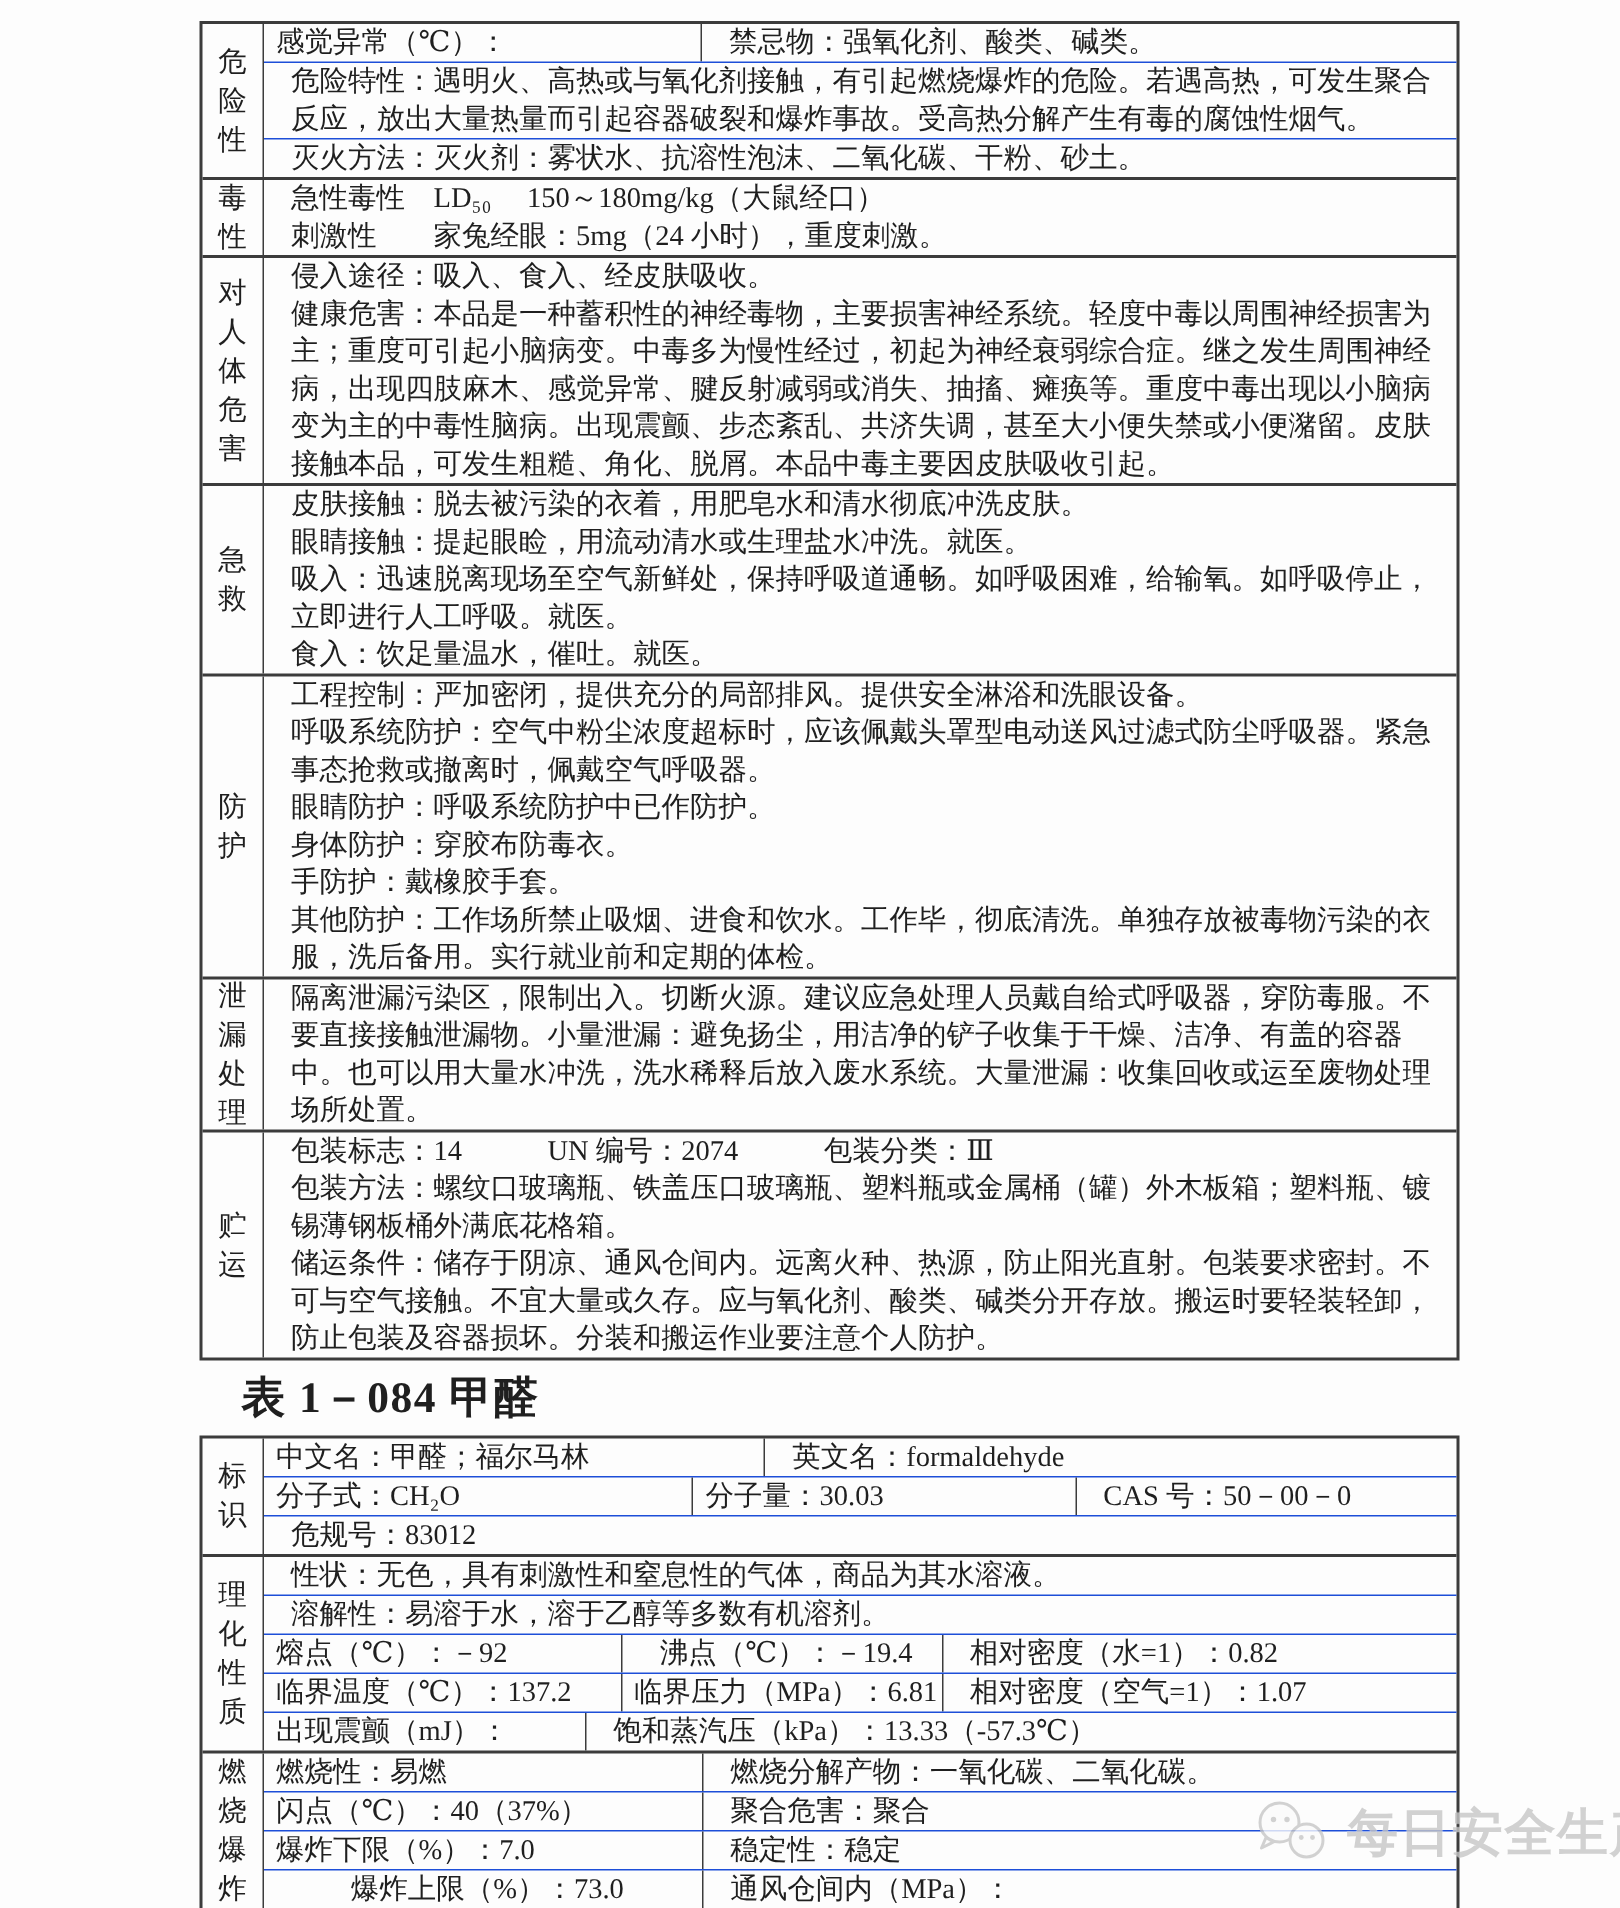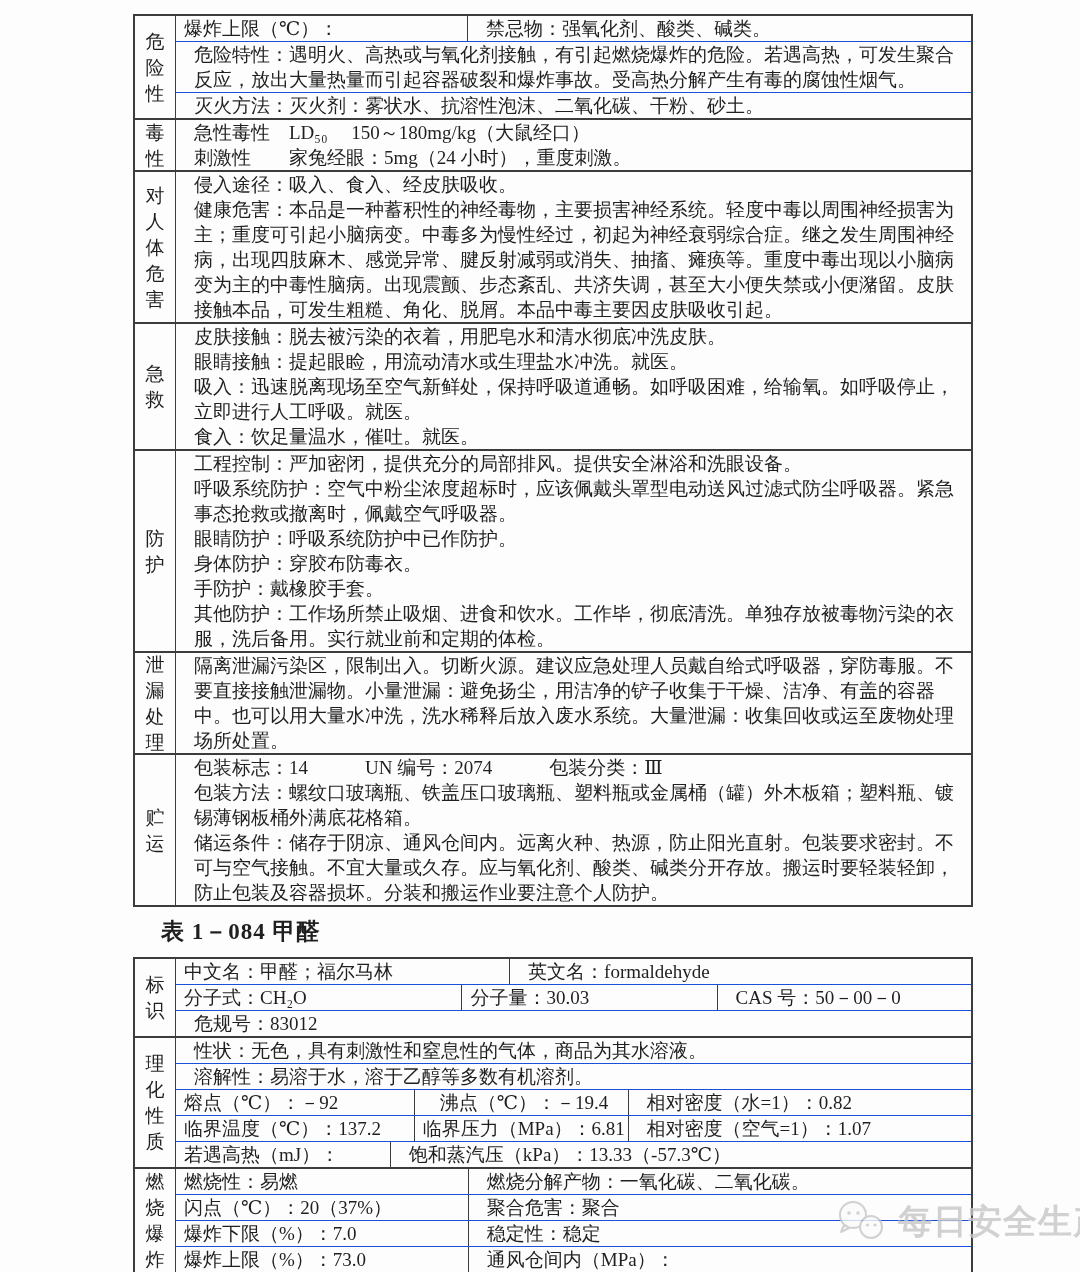--- a/index.html
+++ b/index.html
@@ -21,21 +21,21 @@
   .rows{flex:1; display:flex; flex-direction:column; min-width:0;}
   .row{display:flex; align-items:stretch; flex:1;}
   .row + .row{border-top:1px solid #1d4ed8;}
   .cell{
     padding:0 2px 0 8px; white-space:pre-wrap; font-size:19px; line-height:25px;
     box-sizing:border-box; min-width:0; overflow:hidden;
   }
   .cell + .cell{border-left:1px solid #3c3c3c;}
   .cell.grow{flex:1;padding-left:18px;}
   #doc-title{
-    font-size:23px; line-height:34px; font-weight:bold;
+    font-size:29px; line-height:34px; font-weight:bold;
     margin:8px 0 8px 28px; letter-spacing:1px;
   }
   #watermark{
     position:absolute; left:836px; top:1192px; width:250px; height:60px;
     display:flex; align-items:center; gap:8px; z-index:5; opacity:.8;
     pointer-events:none;
   }
   #watermark .wm-text{
     font-size:34px; font-weight:bold; color:#c7c7c7; white-space:nowrap;
     letter-spacing:1px;
@@ -49,21 +49,21 @@
   <div id="doc">
     <div class="tbl" id="table1-host">
         <div class="sec">
           <div class="lab">
             <div>危</div>
             <div>险</div>
             <div>性</div>
           </div>
           <div class="rows">
             <div class="row">
-              <div class="cell" style="width: 36.6%;">爆炸上限（℃）：</div>
+              <div class="cell" style="width: 36.6%;">感觉异常（℃）：</div>
               <div class="cell grow">禁忌物：强氧化剂、酸类、碱类。</div>
             </div>
             <div class="row">
               <div class="cell grow">危险特性：遇明火、高热或与氧化剂接触，有引起燃烧爆炸的危险。若遇高热，可发生聚合反应，放出大量热量而引起容器破裂和爆炸事故。受高热分解产生有毒的腐蚀性烟气。</div>
             </div>
             <div class="row">
               <div class="cell grow">灭火方法：灭火剂：雾状水、抗溶性泡沫、二氧化碳、干粉、砂土。</div>
             </div>
           </div>
         </div>
@@ -191,47 +191,47 @@
               <div class="cell" style="width: 29.9%;">熔点（℃）：－92</div>
               <div class="cell" style="width: 26.9%; text-align: center;">沸点（℃）：－19.4</div>
               <div class="cell grow">相对密度（水=1）：0.82</div>
             </div>
             <div class="row">
               <div class="cell" style="width: 29.9%;">临界温度（℃）：137.2</div>
               <div class="cell" style="width: 26.9%;">临界压力（MPa）：6.81</div>
               <div class="cell grow">相对密度（空气=1）：1.07</div>
             </div>
             <div class="row">
-              <div class="cell" style="width: 26.9%;">若遇高热（mJ）：</div>
+              <div class="cell" style="width: 26.9%;">出现震颤（mJ）：</div>
               <div class="cell grow">饱和蒸汽压（kPa）：13.33（-57.3℃）</div>
             </div>
           </div>
         </div>
         <div class="sec">
           <div class="lab">
             <div>燃</div>
             <div>烧</div>
             <div>爆</div>
             <div>炸</div>
           </div>
           <div class="rows">
             <div class="row">
               <div class="cell" style="width: 36.7%;">燃烧性：易燃</div>
               <div class="cell grow">燃烧分解产物：一氧化碳、二氧化碳。</div>
             </div>
             <div class="row">
-              <div class="cell" style="width: 36.7%;">闪点（℃）：20（37%）</div>
+              <div class="cell" style="width: 36.7%;">闪点（℃）：40（37%）</div>
               <div class="cell grow">聚合危害：聚合</div>
             </div>
             <div class="row">
               <div class="cell" style="width: 36.7%;">爆炸下限（%）：7.0</div>
               <div class="cell grow">稳定性：稳定</div>
             </div>
             <div class="row">
-              <div class="cell" style="width: 36.7%;">爆炸上限（%）：73.0</div>
+              <div class="cell" style="width: 36.7%; text-align: center;">爆炸上限（%）：73.0</div>
               <div class="cell grow">通风仓间内（MPa）：</div>
             </div>
           </div>
         </div>
       </div>
   </div>
 
   <div id="watermark">
     <span style="display:inline-flex;">
       <svg width="54" height="46" viewBox="0 0 54 46" aria-hidden="true">

